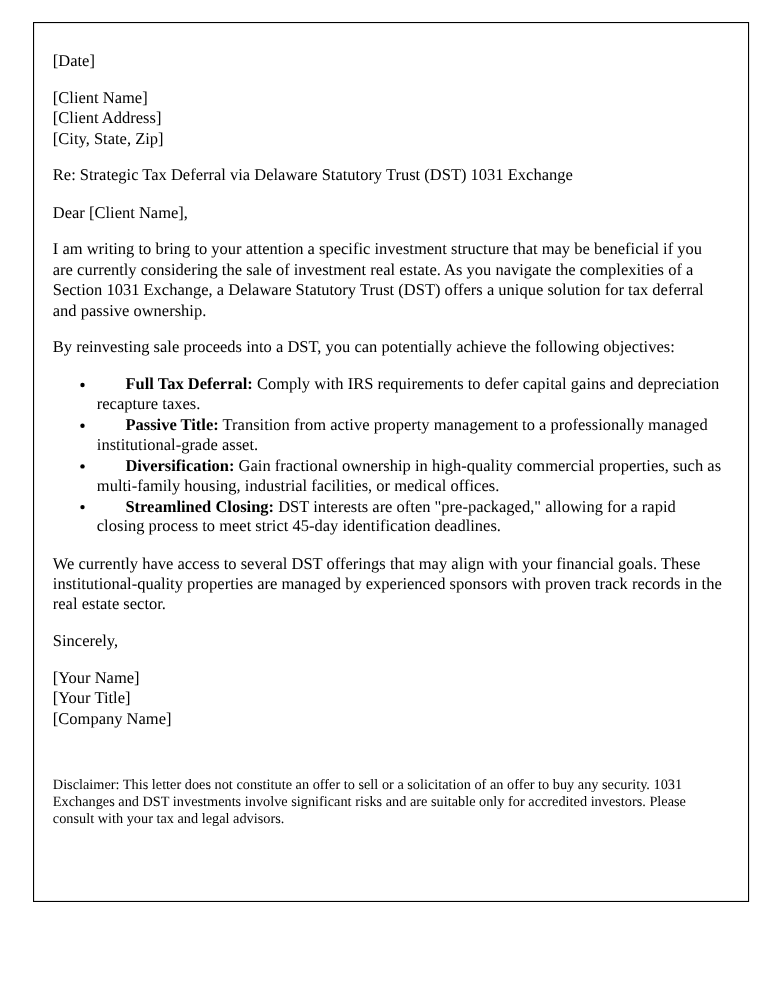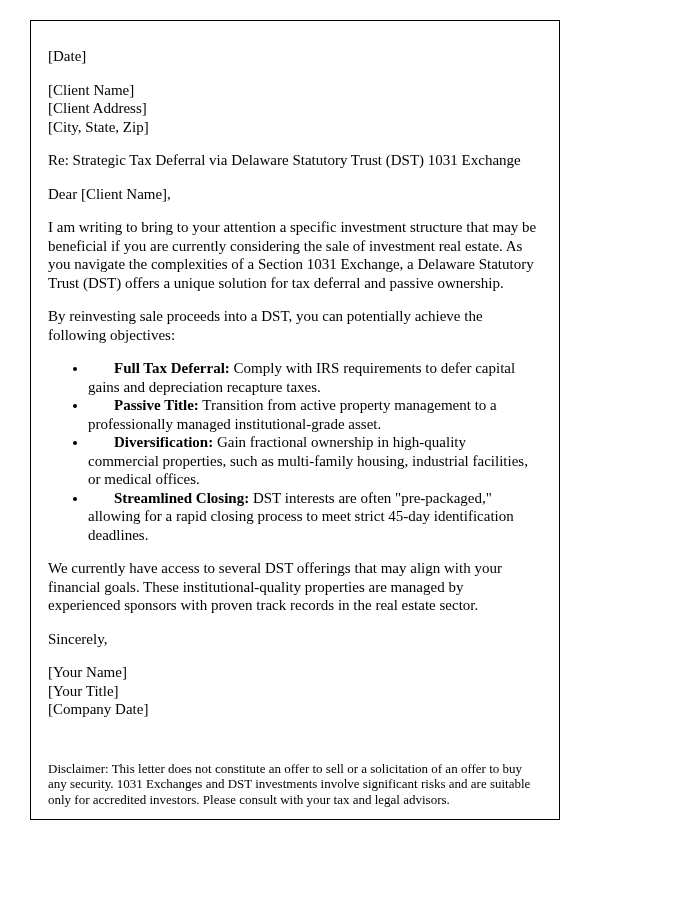--- a/index.html
+++ b/index.html
@@ -7,21 +7,21 @@
     background: #ffffff;
     width: 700px;
     height: 900px;
     font-family: "Liberation Serif", "DejaVu Serif", serif;
     color: #000000;
   }
   .page {
     position: absolute;
     left: 30px;
     top: 20px;
-    width: 530px;
+    width: 651px;
     height: 800px;
     border: 1px solid #000000;
     background: #ffffff;
     padding: 26px 20px 0 17px;
     overflow: hidden;
   }
   .body-text {
     font-size: 15px;
     line-height: 18.5px;
   }
@@ -83,18 +83,18 @@
   </ul>
 
   <p class="para">We currently have access to several DST offerings that may align with your financial goals. These institutional-quality properties are managed by experienced sponsors with proven track records in the real estate sector.</p>
 
 
   <p class="para">Sincerely,</p>
 
   <div class="block">
     <span class="sig-line">[Your Name]</span>
     <span class="sig-line">[Your Title]</span>
-    <span class="sig-line">[Company Date]</span>
+    <span class="sig-line">[Company Name]</span>
   </div>
 
   <p class="disclaimer">Disclaimer: This letter does not constitute an offer to sell or a solicitation of an offer to buy any security. 1031 Exchanges and DST investments involve significant risks and are suitable only for accredited investors. Please consult with your tax and legal advisors.</p>
 
 </div>
 
 </body></html>

